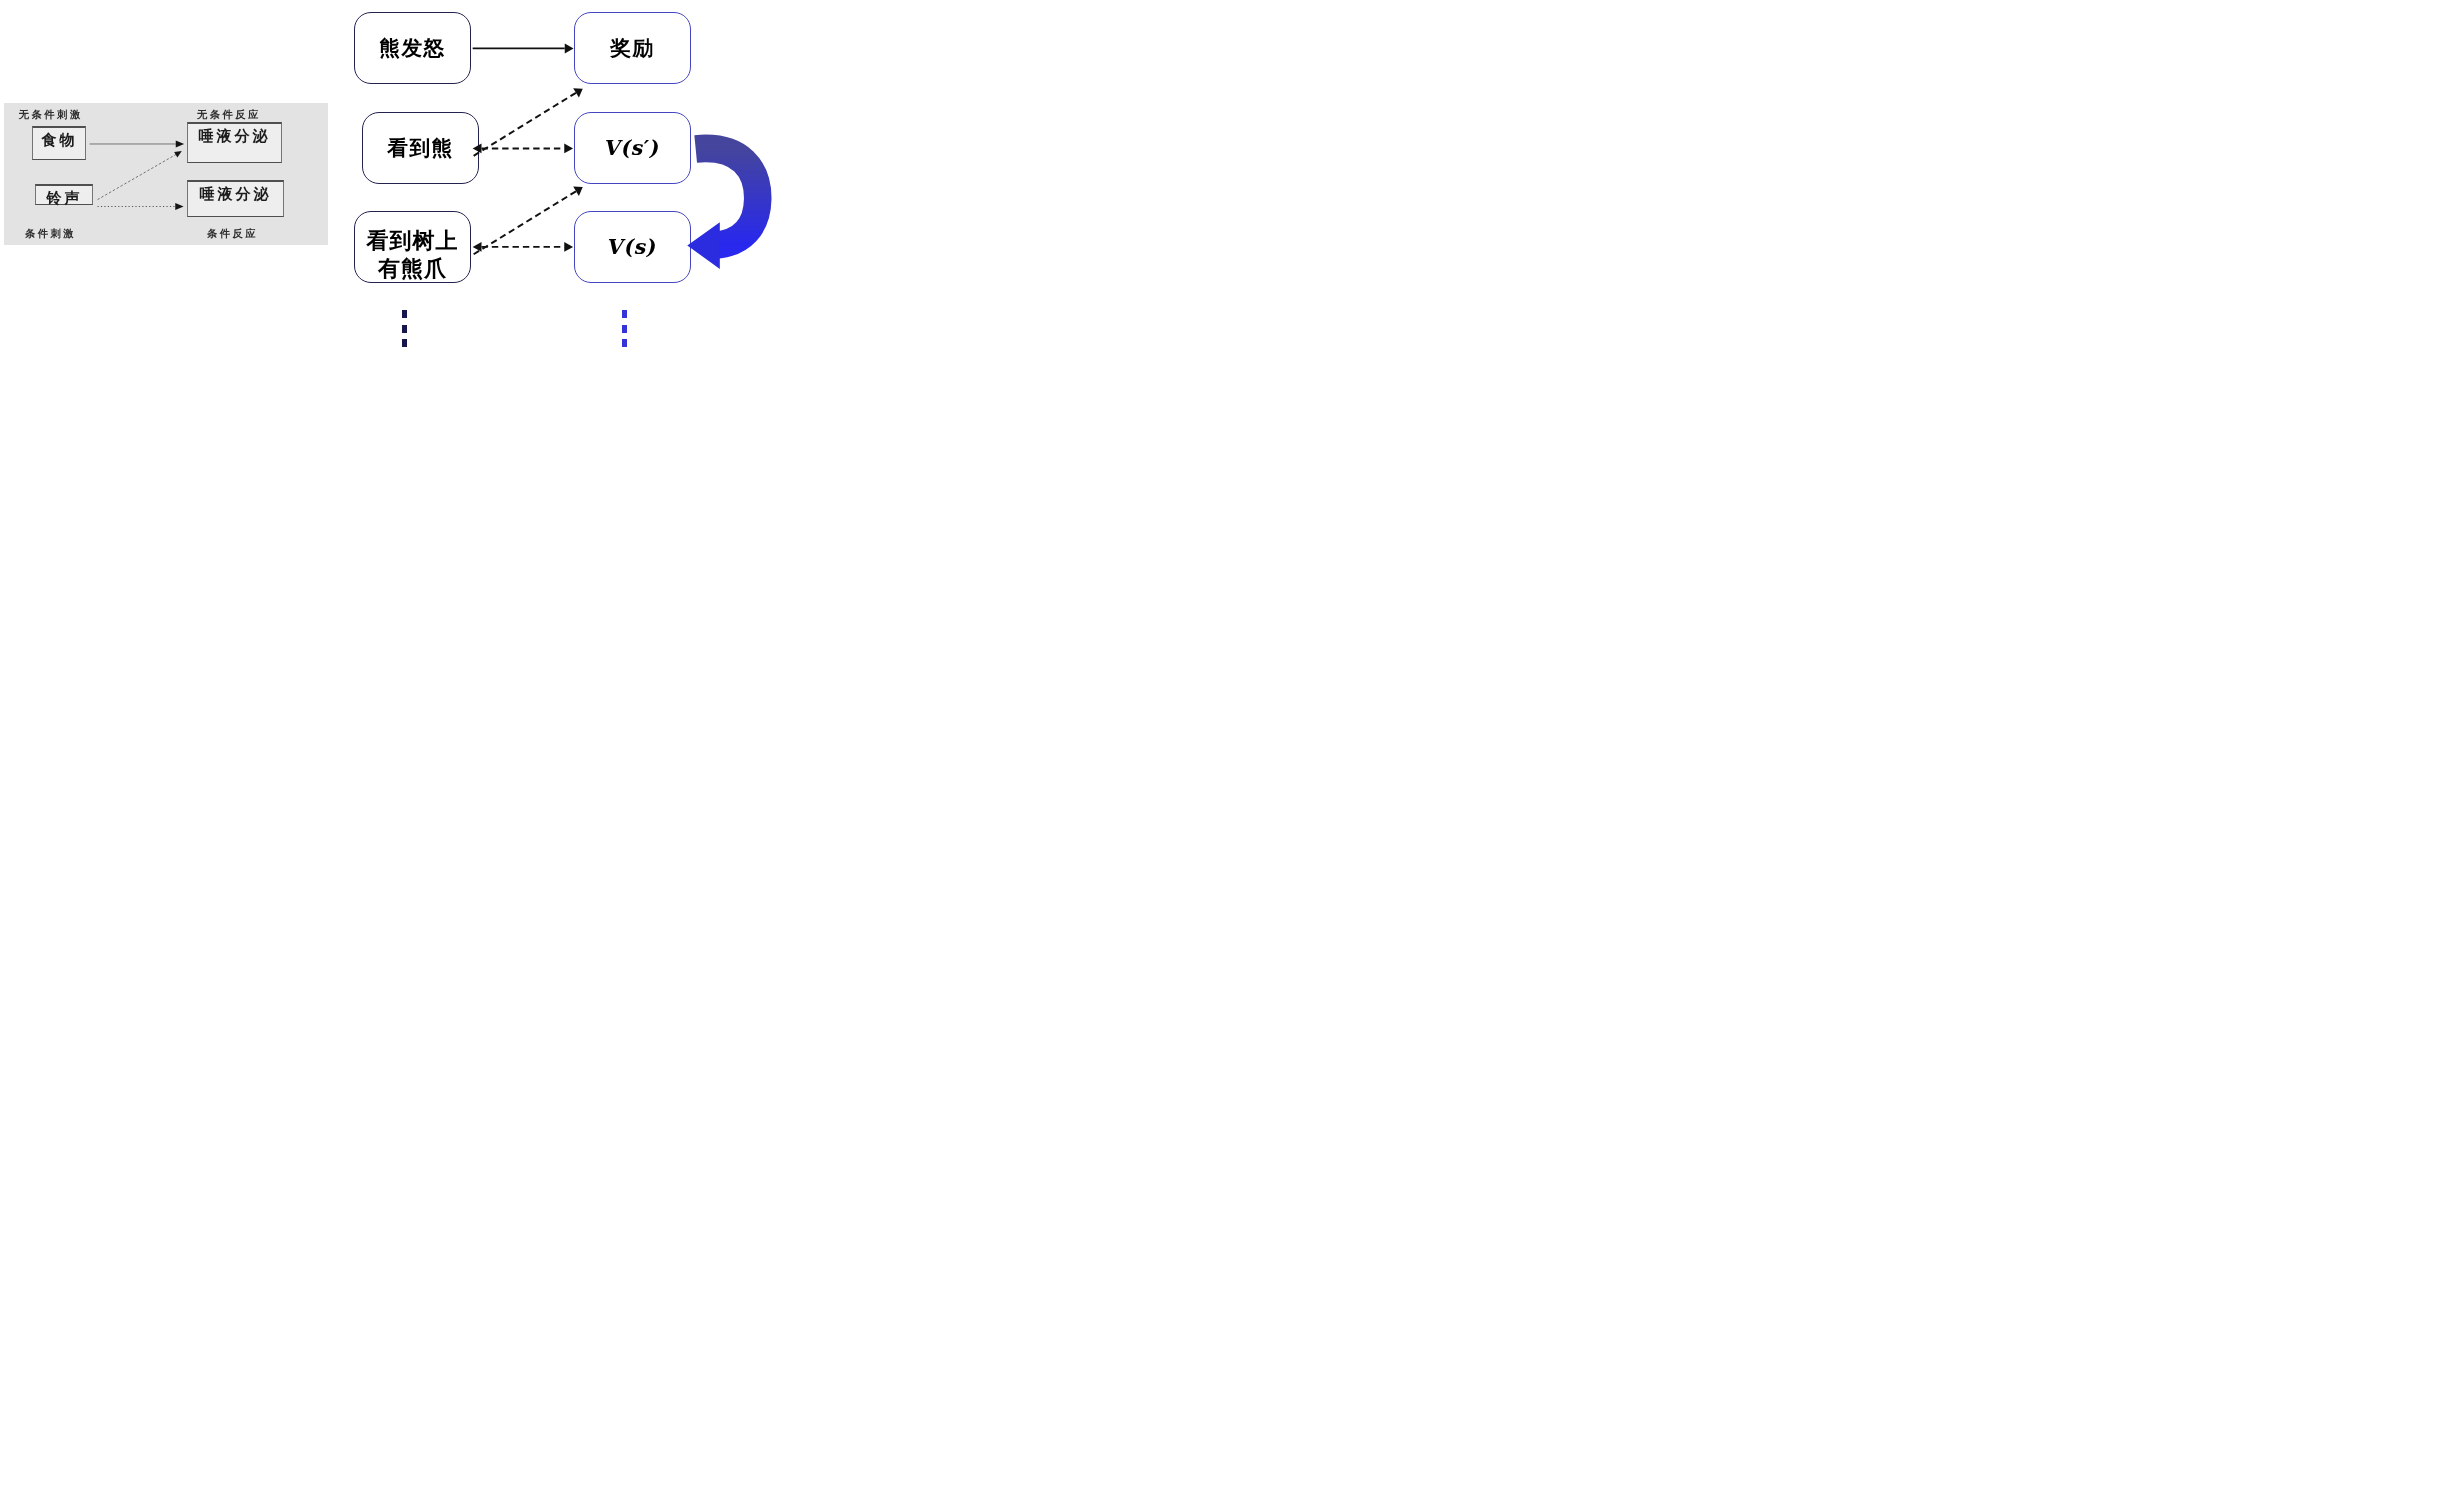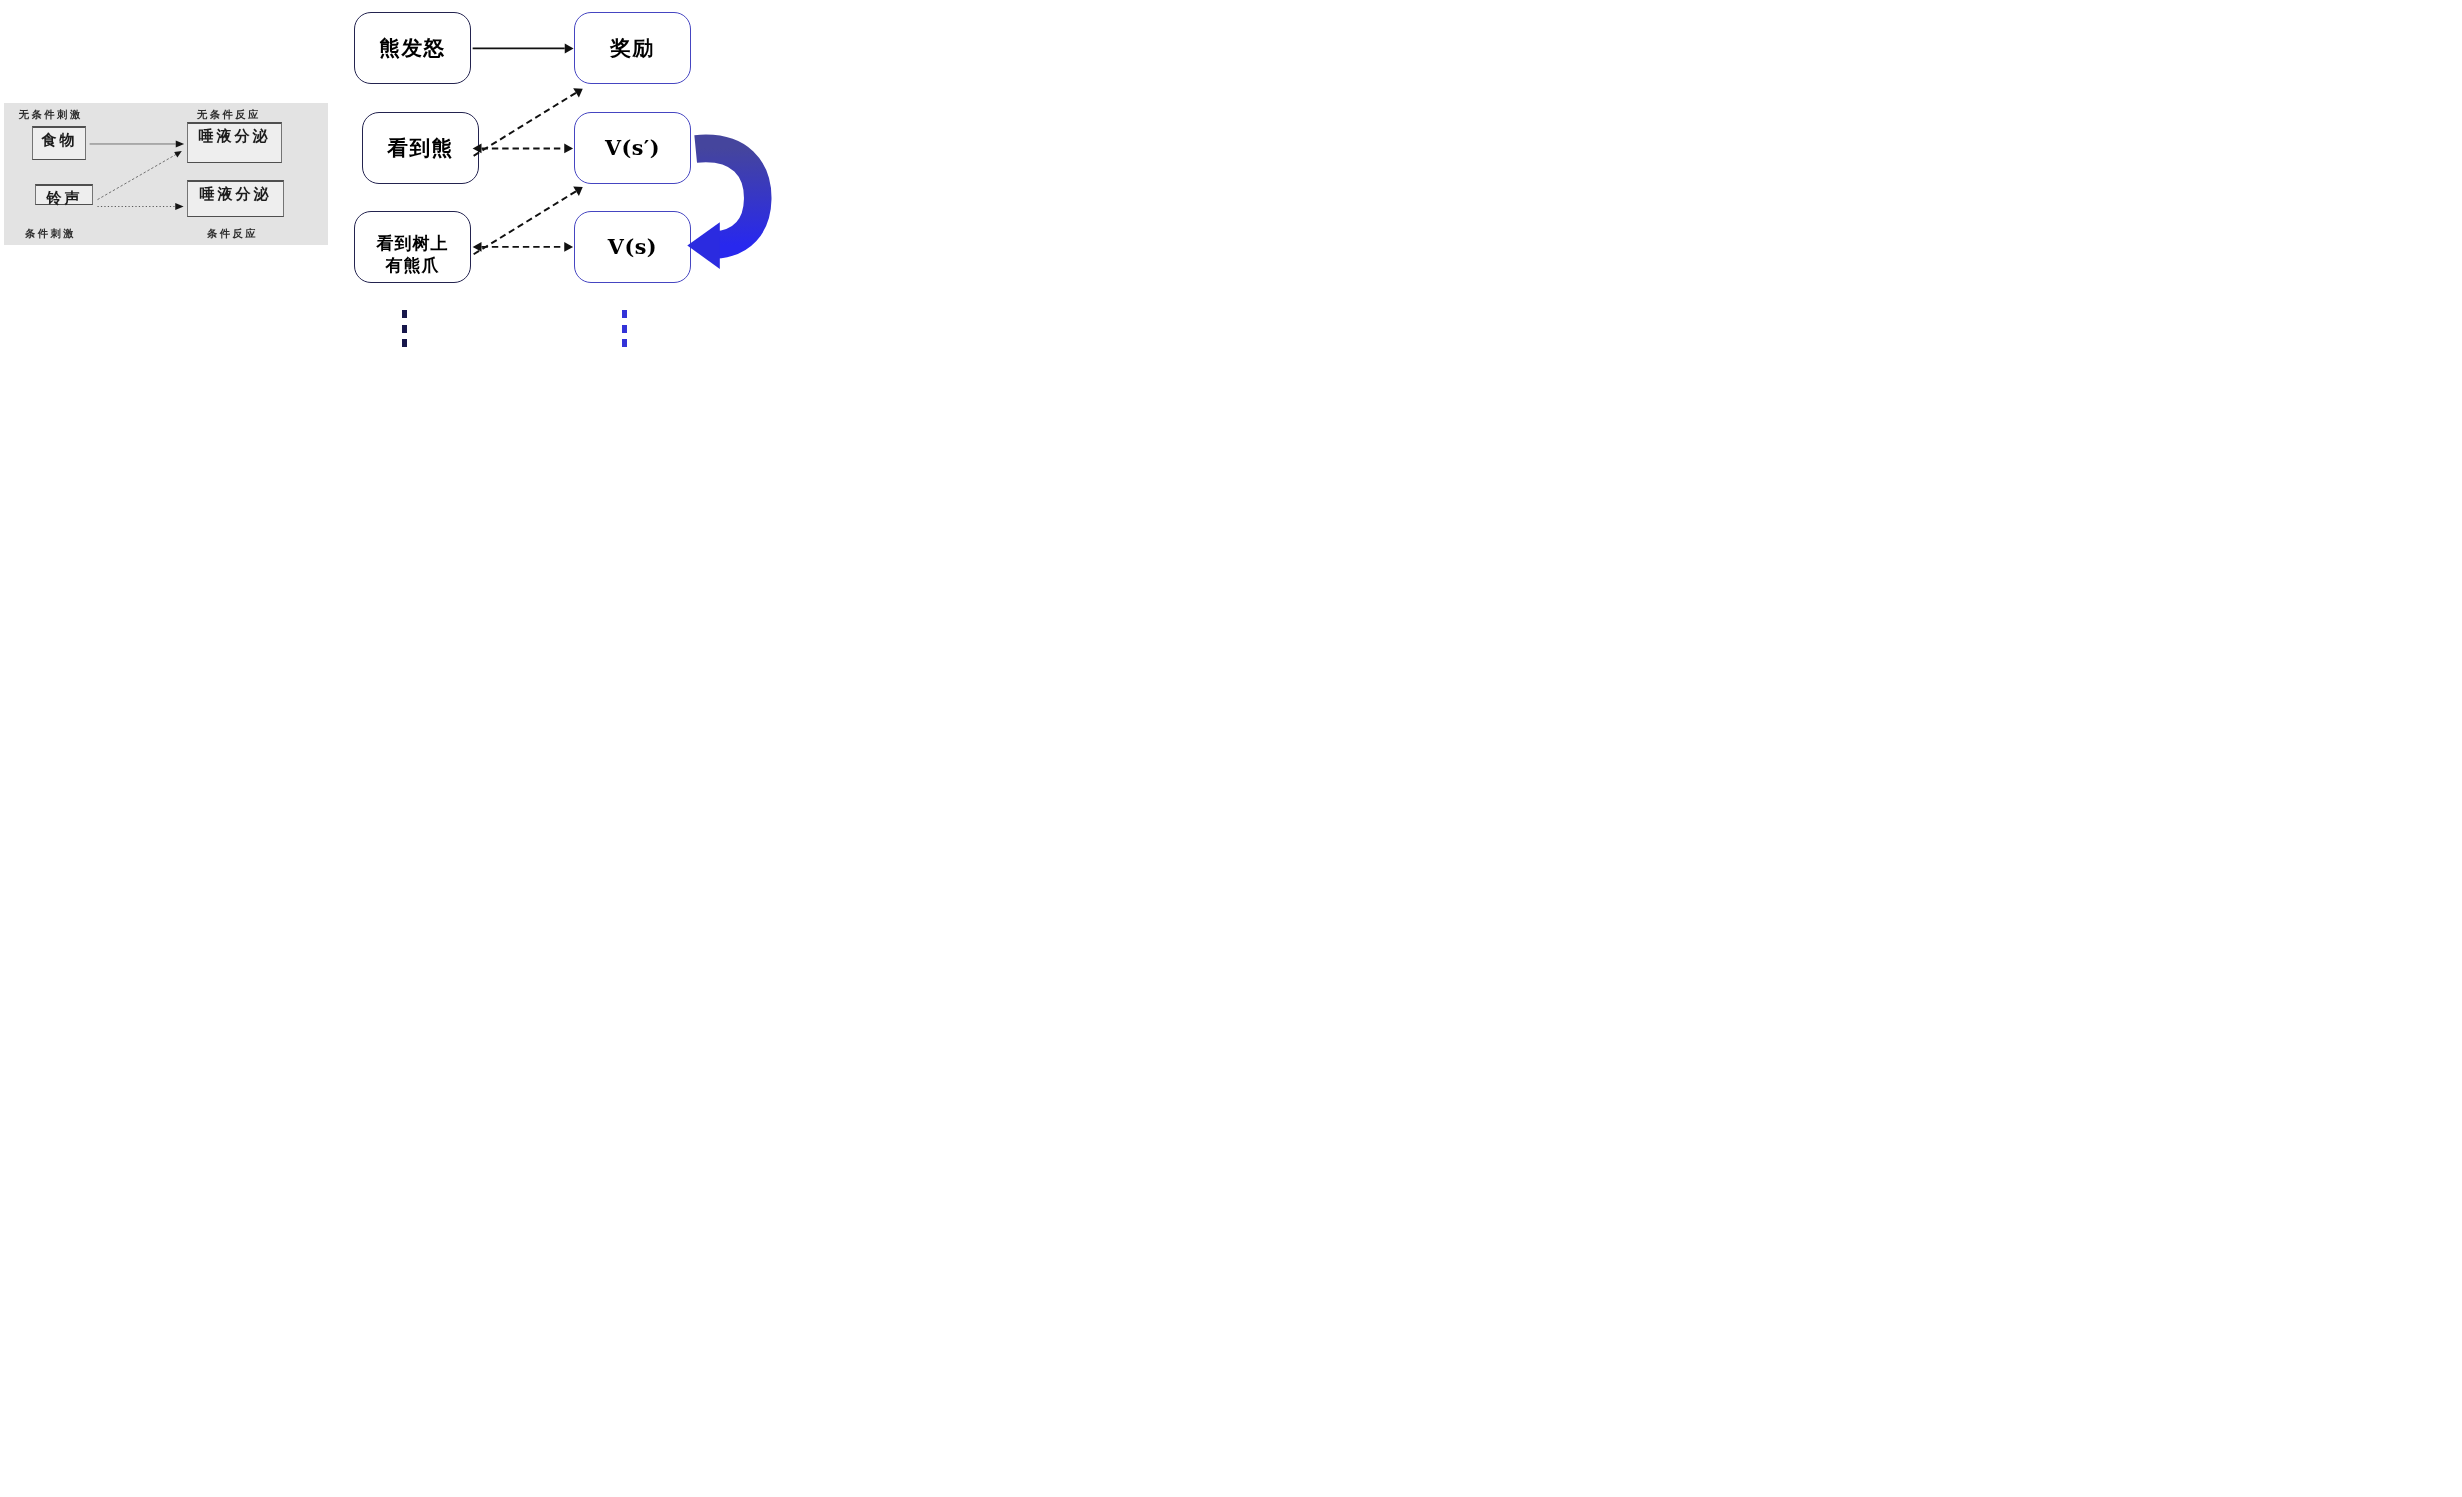--- a/index.html
+++ b/index.html
@@ -18,22 +18,22 @@
          font-weight:bold;color:#1c1c1c;font-size:15px;letter-spacing:3px;padding-top:2.5px;
          box-sizing:border-box;}
 
   
   .rl-box{position:absolute;width:117px;height:72px;background:#ffffff;border-radius:17px;
           display:flex;align-items:center;justify-content:center;text-align:center;
           font-family:"Liberation Serif",serif;font-weight:bold;color:#000;box-sizing:border-box;}
   .rl-left{border:1.5px solid #23234f;}
   .rl-right{border:1.5px solid #4545c1;}
   .cn{font-size:20.7px;letter-spacing:1.5px;}
-  .cn2{font-size:17px;line-height:1.28;letter-spacing:1px;margin-top:16px;}
-  .math{font-family:"DejaVu Serif",serif;font-weight:600;font-size:20.7px;
+  .cn2{font-size:22px;line-height:1.28;letter-spacing:1px;margin-top:16px;}
+  .math{font-style:italic;font-family:"DejaVu Serif",serif;font-weight:600;font-size:20.7px;
         letter-spacing:0.5px;}
 
   .dot{position:absolute;width:5.4px;height:7.9px;}
   .dot-left{background:#17174b;}
   .dot-right{background:#3333d8;}
 
   svg.connectors{left:0;top:0;z-index:5;pointer-events:none;}
 </style>
 </head>
 <body>

